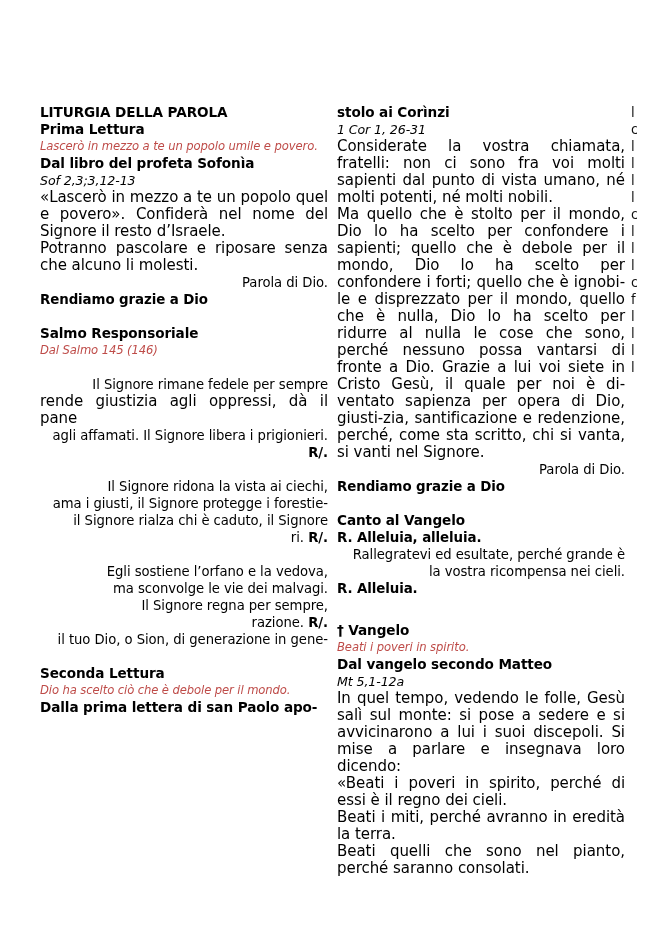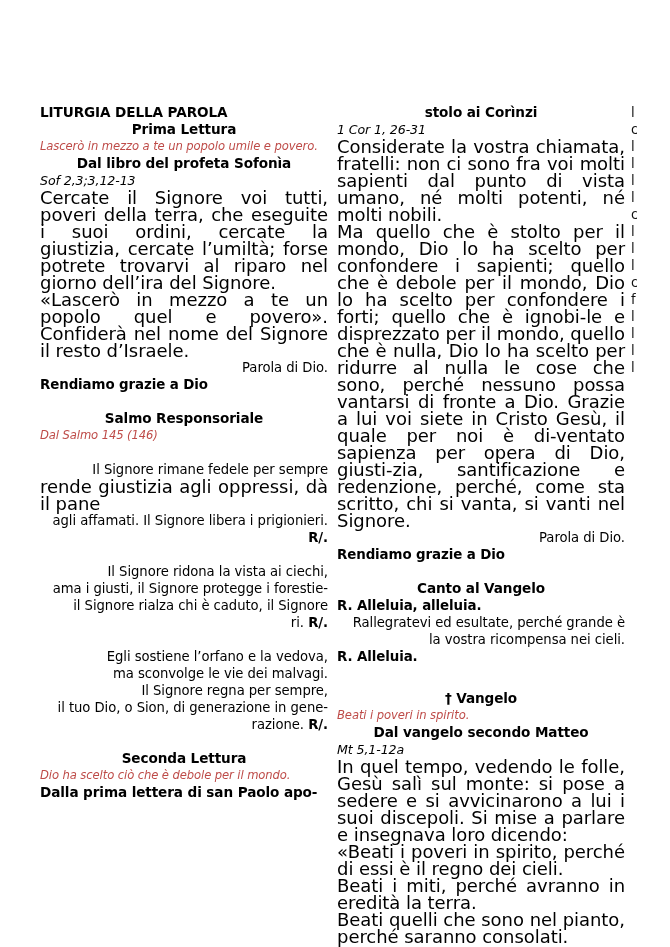--- a/index.html
+++ b/index.html
@@ -35,21 +35,21 @@
     box-sizing: border-box;
   }
   .col-left  { left: 40px;  width: 288px; }
   .col-right { left: 337px; width: 288px; }
 
   .hd {
     font-weight: bold;
     font-size: 13.6px;
     line-height: 17px;
     letter-spacing: -0.1px;
-    text-align: center;
+    text-align: left;
   }
   .hd-caps {
     font-weight: bold;
     font-size: 13.6px;
     line-height: 17px;
     letter-spacing: -0.1px;
   }
   .rubric {
     color: #be4b48;
     font-style: italic;
@@ -57,21 +57,21 @@
     line-height: 17px;
     letter-spacing: -0.1px;
   }
   .cite {
     font-style: italic;
     font-size: 12.6px;
     line-height: 17px;
     letter-spacing: -0.1px;
   }
   .body {
-    font-size: 18px;
+    font-size: 15px;
     line-height: 17px;
     text-align: justify;
     text-justify: inter-word;
     letter-spacing: -0.05px;
     hyphens: manual;
   }
   .body-left {
     font-size: 13.2px;
     line-height: 17px;
     text-align: right;
@@ -113,22 +113,22 @@
 
     <div class="col col-left">
 
       <div class="hd-caps">LITURGIA DELLA PAROLA</div>
 
       <div class="hd">Prima Lettura</div>
       <div class="rubric">Lascerò in mezzo a te un popolo umile e povero.</div>
       <div class="hd">Dal libro del profeta Sofonìa</div>
       <div class="cite">Sof 2,3;3,12-13</div>
 
-      <div class="body">Cercate il Signore voi tutti, poveri della terra, che eseguite i suoi ordini, cercate la giustizia, cercate l’umiltà; forse potrete trovarvi al riparo nel giorno dell’ira del Signore.</div>
       <div class="body">«Lascerò in mezzo a te un popolo quel e povero». Confiderà nel nome del Signore il resto d’Israele.</div>
+      <div class="body">Potranno pascolare e riposare senza che alcuno li molesti.</div>
       <div class="body-left">Parola di Dio.</div>
       <div class="bold">Rendiamo grazie a Dio</div>
 
       <div class="gap"></div>
 
       <div class="hd">Salmo Responsoriale</div>
       <div class="rubric">Dal Salmo 145 (146)</div>
 
       <div class="gap"></div>
 
@@ -147,22 +147,22 @@
         <div class="body-left">il Signore rialza chi è caduto, il Signore</div>
         <div class="body-left"><span>ri.</span> <span class="resp">R/.</span></div>
       </div>
 
       <div class="gap"></div>
 
       <div>
         <div class="body-left">Egli sostiene l’orfano e la vedova,</div>
         <div class="body-left">ma sconvolge le vie dei malvagi.</div>
         <div class="body-left">Il Signore regna per sempre,</div>
+        <div class="body-left"><span>razione.</span> <span class="resp">R/.</span></div>
         <div class="body-left">il tuo Dio, o Sion, di generazione in gene-</div>
-        <div class="body-left"><span>razione.</span> <span class="resp">R/.</span></div>
       </div>
 
       <div class="gap"></div>
 
       <div class="hd">Seconda Lettura</div>
       <div class="rubric">Dio ha scelto ciò che è debole per il mondo.</div>
       <div class="hd" style="text-align:justify;">Dalla prima lettera di san Paolo apo-</div>
 
     </div>
 

